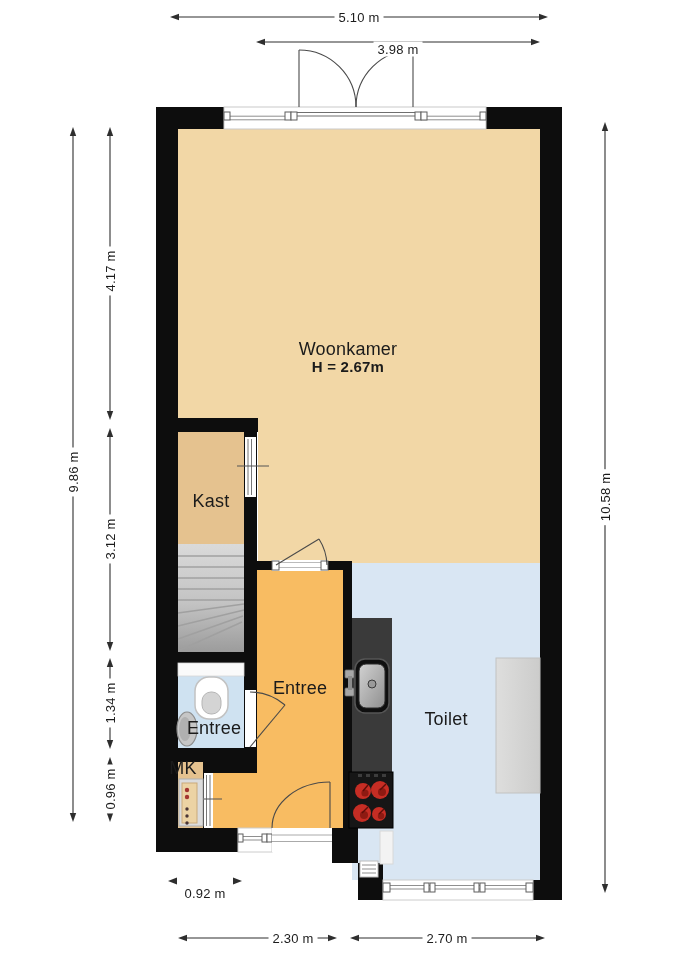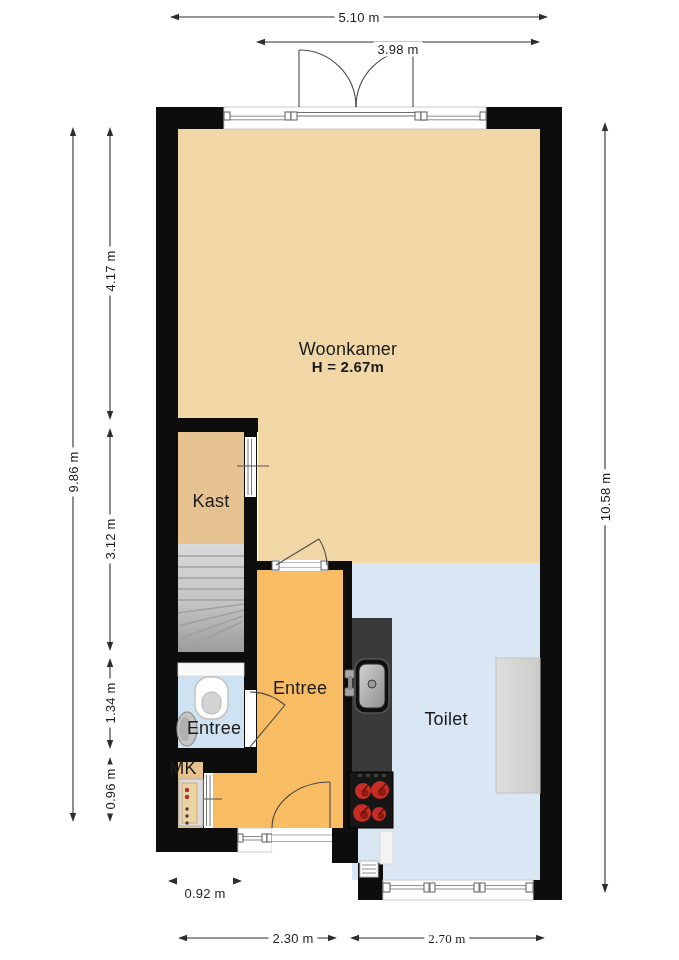--- a/index.html
+++ b/index.html
@@ -310,14 +310,14 @@
   <div class="lbl dim" style="left:359px;top:17px;text-align:right;">5.10 m</div>
   <div class="lbl dim" style="left:398px;top:49px;">3.98 m</div>
   <div class="lbl dim v" style="left:73px;top:472px;">9.86 m</div>
   <div class="lbl dim v" style="left:110px;top:271px;">4.17 m</div>
   <div class="lbl dim v" style="left:110px;top:539px;">3.12 m</div>
   <div class="lbl dim v" style="left:110px;top:703px;">1.34 m</div>
   <div class="lbl dim v" style="left:110px;top:789px;">0.96 m</div>
   <div class="lbl dim v" style="left:605px;top:497px;">10.58 m</div>
   <div class="lbl dim" style="left:205px;top:881px;margin-top:12px;">0.92 m</div>
   <div class="lbl dim" style="left:257px;top:938px;margin-left:36px;">2.30 m</div>
-  <div class="lbl dim" style="left:447px;top:938px;font-family:Liberation Serif, serif;">2.70 m</div>
+  <div class="lbl dim" style="left:447px;top:938px;">2.70 m</div>
 </div>
 
 </body></html>

